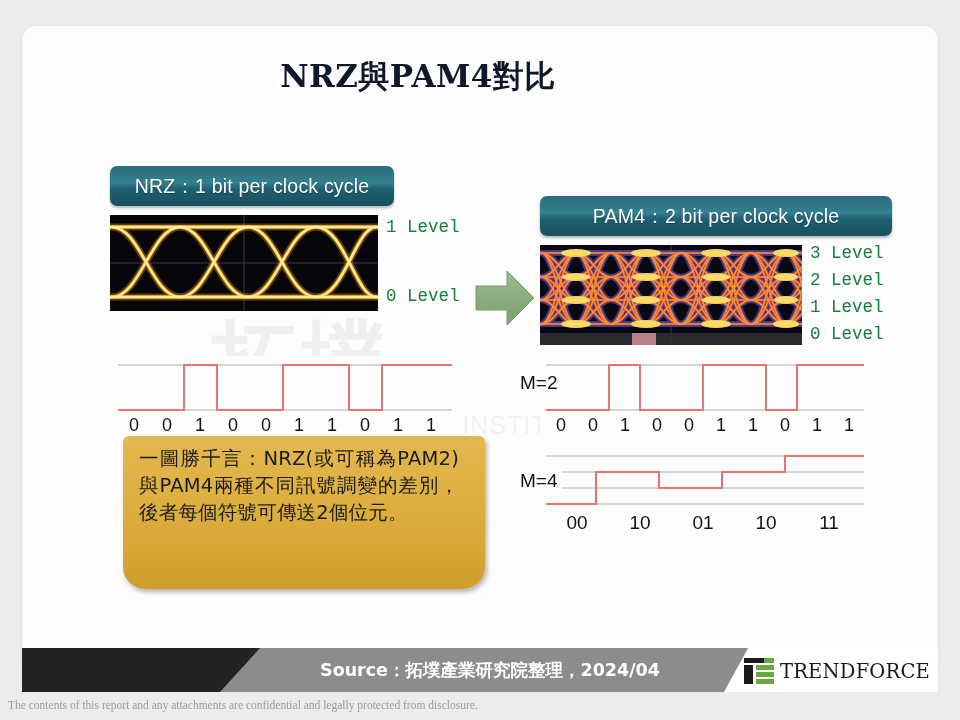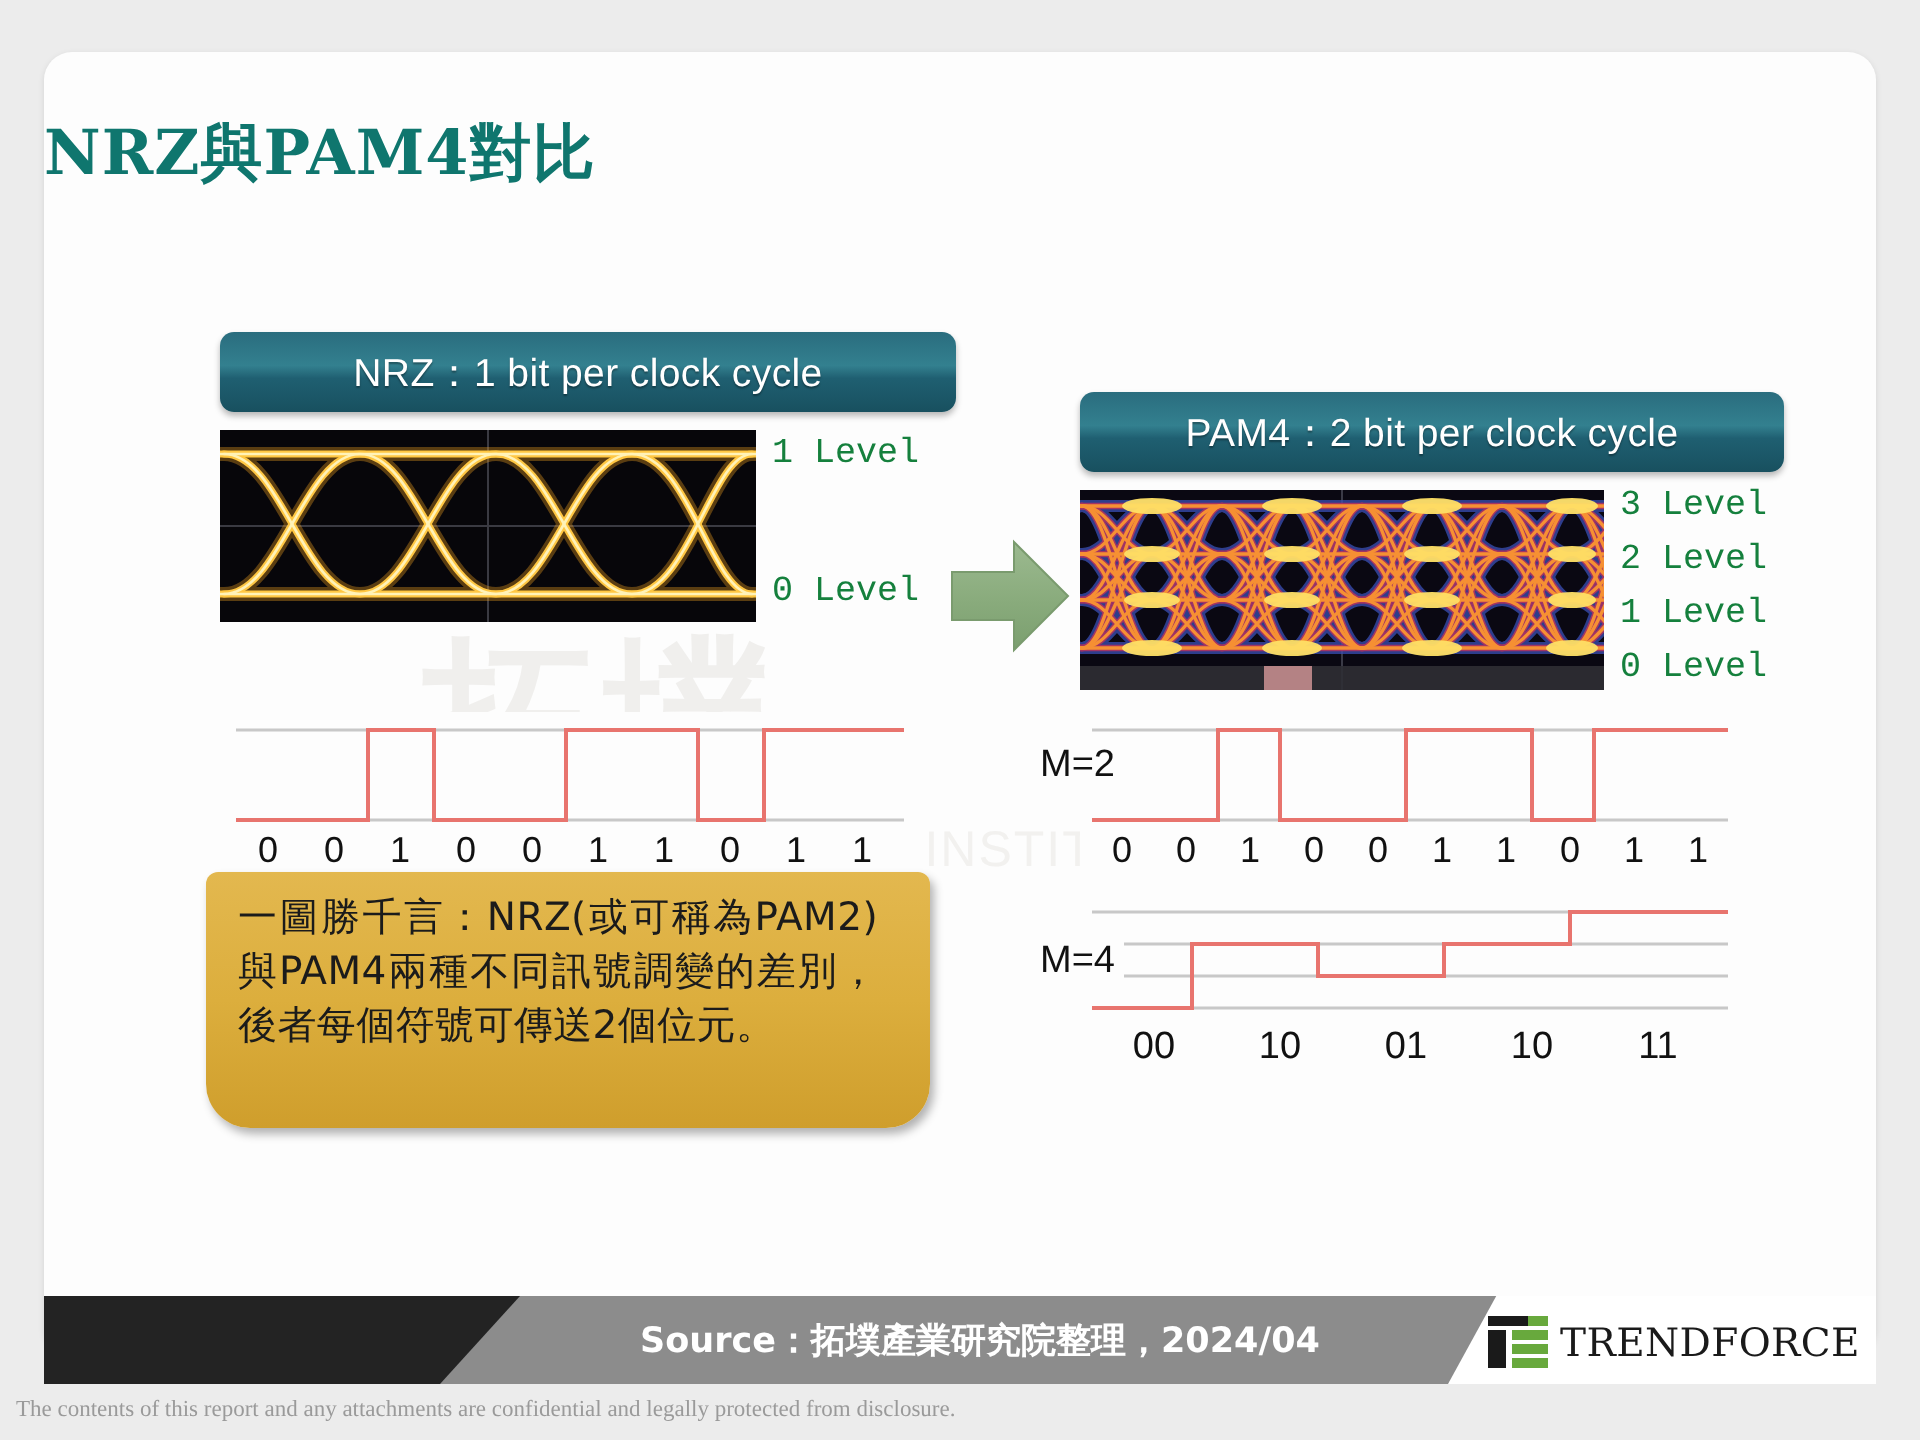--- a/index.html
+++ b/index.html
@@ -12,23 +12,23 @@
   .slide{
     position:absolute;left:22px;top:26px;width:916px;height:652px;
     background:#fdfdfd;border-radius:14px;
     box-shadow:0 1px 3px rgba(0,0,0,.10);
     overflow:hidden;
   }
 
   
   .title{
     position:absolute;left:0;top:30px;width:792px;
-    text-align:left;
+    text-align:center;
     font-family:"DejaVu Serif","Liberation Serif",serif;
-    font-weight:bold;font-size:31px;color:#0f766e;
+    font-weight:bold;font-size:31px;color:#0f172a;
     letter-spacing:.5px;
   }
 
   
   .watermark{
     position:absolute;left:130px;top:295px;width:660px;height:130px;
     pointer-events:none;user-select:none;z-index:1;
   }
   .wm-cjk{
     position:absolute;left:60px;top:-4px;
@@ -51,21 +51,21 @@
   .hdr{
     position:relative;height:40px;border-radius:7px;
     background:linear-gradient(to bottom,#2a6d7e 0%,#33808f 42%,#1f5f71 58%,#18505f 100%);
     box-shadow:0 2px 3px rgba(0,0,0,.28);
     display:flex;align-items:center;justify-content:center;
   }
   .hdr span{
     color:#fff;font-size:19.5px;font-weight:normal;letter-spacing:.2px;
     text-shadow:0 1px 1px rgba(0,0,0,.35);
   }
-  .hdr-left{width:368px;margin-left:20px;}
+  .hdr-left{width:284px;margin-left:20px;}
   .hdr-right{width:352px;margin-left:20px;margin-top:30px;}
 
   
   .eye-row{position:relative;margin-top:9px;height:96px;}
   .eye{
     position:absolute;top:0;left:20px;
     background:#07060a;overflow:hidden;
   }
   .eye-nrz{width:268px;height:96px;}
   .eye-pam{width:262px;height:100px;}
@@ -96,21 +96,21 @@
   .mlabel{
     position:absolute;z-index:4;font-size:19px;color:#111;
     font-family:"Liberation Sans",sans-serif;
     background:#fdfdfd;padding:1px 4px;border-radius:2px;margin-left:28px;
   }
   .m2{left:466px;top:345px;}
   .m4{left:466px;top:443px;}
 
   
   .callout{
-    position:absolute;left:81px;top:410px;width:362px;height:128px;z-index:5;
+    position:absolute;left:101px;top:410px;width:362px;height:153px;z-index:5;
     background:linear-gradient(to bottom,#e3b84f 0%,#dcae3d 50%,#cf9e2c 100%);
     border-radius:6px 6px 22px 22px;
     box-shadow:2px 3px 5px rgba(0,0,0,.30);
     padding:10px 26px 8px 16px;box-sizing:border-box;
   }
   .callout p{
     margin:0;color:#1b1b1b;font-size:19.5px;line-height:1.38;
     font-family:"DejaVu Sans","Liberation Sans",sans-serif;
     letter-spacing:.2px;text-align:justify;
   }

